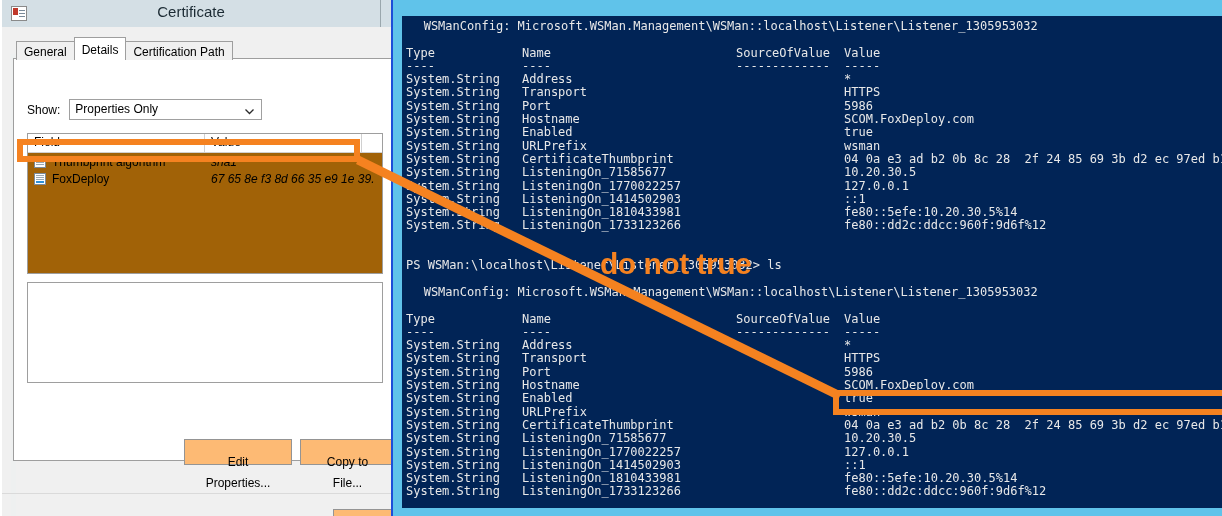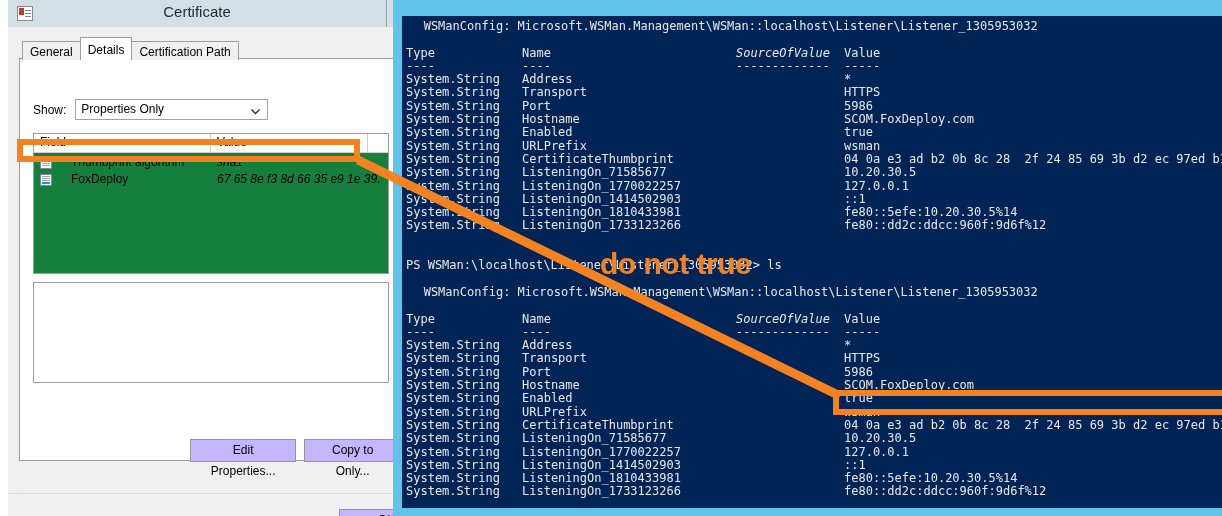--- a/index.html
+++ b/index.html
@@ -14,26 +14,26 @@
     position: relative;
     overflow: hidden;
     font-family: "Liberation Sans", sans-serif;
     font-size: 12px;
     color: #000;
   }
 
   
   #cert-dialog {
     position: absolute;
-    left: 8px; top: 0;
+    left: 2px; top: 0;
     width: 393px;
     height: 516px;
     background: #f0f0f0;
     box-sizing: border-box;
-    border-right: 6px solid #1d4ed8;
+    border-right: 4px solid #1d4ed8;
     overflow: hidden;
   }
   #cert-titlebar {
     position: absolute;
     left: 0; top: 0;
     width: 393px; height: 27px;
     background: #d4dfe5;
   }
   #cert-title-text {
     position: absolute;
@@ -152,21 +152,21 @@
     right: 6px; top: 4px;
     width: 11px; height: 11px;
   }
 
   
   #field-list {
     position: absolute;
     left: 25px; top: 106px;
     width: 356px;
     height: 141px;
-    background: #15803d;
+    background: #a16207;
     border: 1px solid #9e9e9e;
     box-sizing: border-box;
     overflow: hidden;
   }
   #field-list-header {
     display: flex;
     height: 18px;
     border-bottom: 1px solid #d0d0d0;
     background: #ffffff;
   }
@@ -182,24 +182,23 @@
   .flh-cell.value { width: 157px; }
   .flh-cell.pad   { width: 20px; border-right: none; }
   .field-row {
     display: flex;
     height: 17px;
     align-items: center;
   }
   .fr-name {
     width: 177px;
     display: flex;
-    align-items: flex-end;
+    align-items: center;
     box-sizing: border-box;
     padding-left: 6px;
-    gap: 13px;
   }
   .row-icon {
     width: 12px; height: 12px;
     border: 1px solid #7a8a99;
     background: #fdfdfd;
     margin-right: 6px;
     position: relative;
     flex: none;
     box-sizing: border-box;
   }
@@ -232,27 +231,27 @@
     box-sizing: border-box;
   }
   
   #cert-buttons {
     position: absolute;
     left: 182px; top: 412px;
     display: flex;
     gap: 8px;
   }
   .win-btn {
-    background: #c4b5fd;
+    background: #fdba74;
     border: 1px solid #949494;
     font-size: 12px;
     color: #000;
     height: 23px;
     min-width: 95px;
-    padding: 0 10px;
+    padding: 12px 10px;
     box-sizing: border-box;
     line-height: 21px;
     text-align: center;
     font-family: "Liberation Sans", sans-serif;
   }
   #ok-button {
     position: absolute;
     left: 331px; top: 482px;
     width: 62px;
     height: 23px;
@@ -312,21 +311,21 @@
   .ps-line { height: 13.3px; }
   #ps-content {
     position: absolute;
     left: 0px; top: 4px;
     width: 820px;
   }
   .ps-block { position: relative; }
   .ps-cols { position: relative; height: 13.3px; }
   .col-type   { position: absolute; left: 4px;   }
   .col-name   { position: absolute; left: 120px; }
-  .col-src    { position: absolute; left: 334px; font-style: italic; }
+  .col-src    { position: absolute; left: 334px; }
   .col-value  { position: absolute; left: 442px; }
 
   
   #annot-layer {
     position: absolute;
     left: 0; top: 0;
     width: 1222px; height: 516px;
     pointer-events: none;
   }
   #highlight-box-cert {
@@ -411,21 +410,21 @@
           <span class="fr-label">FoxDeploy</span>
         </div>
         <div class="fr-value">67 65 8e f3 8d 66 35 e9 1e 39.</div>
       </div>
     </div>
 
     <div id="detail-panel"></div>
 
     <div id="cert-buttons">
       <div class="win-btn">Edit Properties...</div>
-      <div class="win-btn">Copy to Only...</div>
+      <div class="win-btn">Copy to File...</div>
     </div>
 
     <div id="cert-footer-sep"></div>
     <div class="win-btn" id="ok-button">OK</div>
   </div>
 </div>
 
 <div id="ps-window">
   <div id="ps-console">
     <div id="ps-content">

